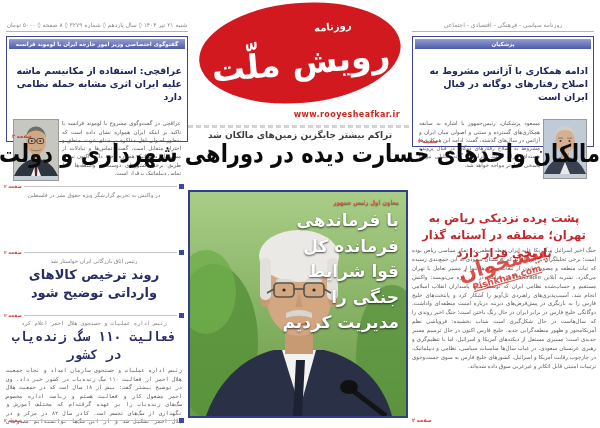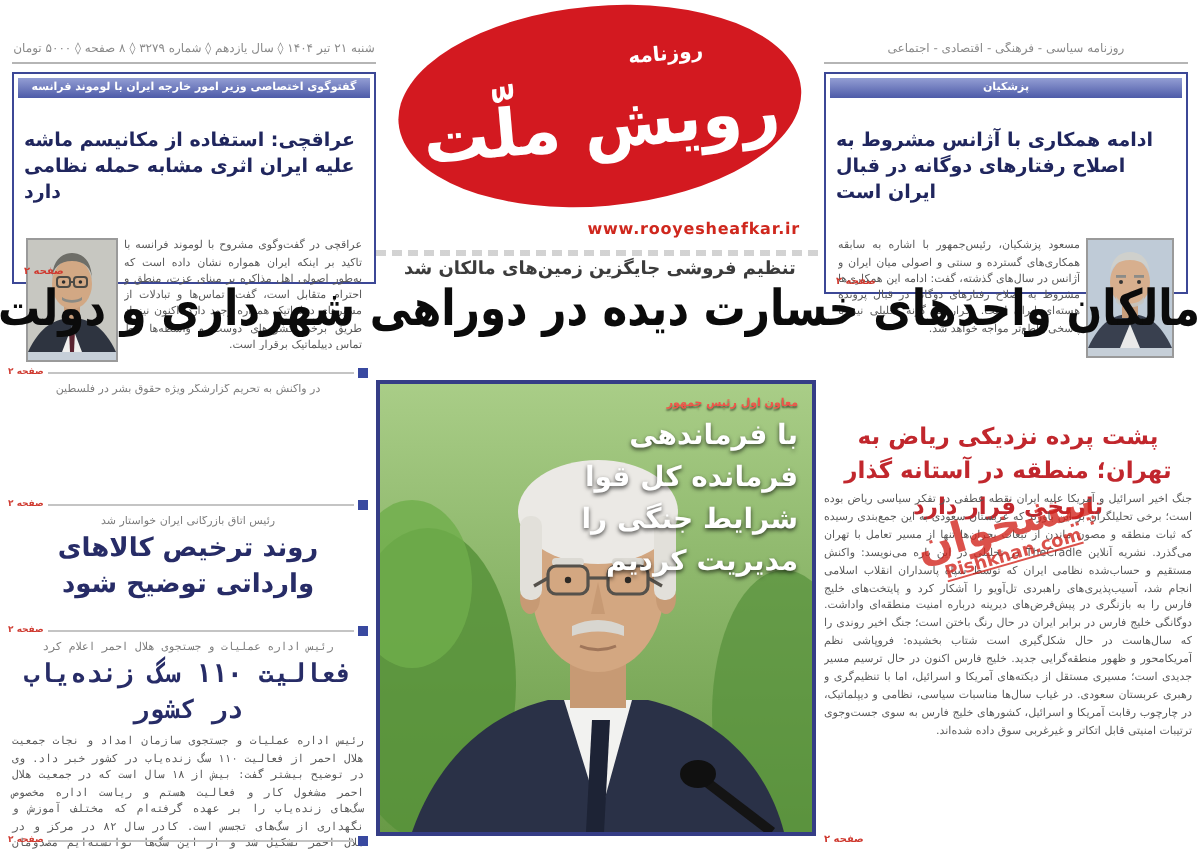--- a/index.html
+++ b/index.html
@@ -17,21 +17,21 @@
   .website{position:absolute;left:200px;top:110px;width:200px;text-align:right;color:#cf271d;font-weight:bold;font-size:8px;letter-spacing:.4px;}
   .masthead-sub{position:absolute;left:172px;top:125px;width:256px;height:3px;opacity:.4;
                 background:repeating-linear-gradient(90deg,#909090 0 5px,transparent 5px 8px);}
 
   
   .news-box{position:absolute;border:1px solid #3c4796;background:#fff;box-sizing:border-box;}
   .box-left{left:6px;top:36px;width:182px;height:106px;}
   .box-right{left:412px;top:36px;width:182px;height:111px;}
   .box-bar{margin:2px;height:10px;background:linear-gradient(180deg,#939ed4,#4d5ba8);color:#fff;
            font-size:5.5px;line-height:10px;text-align:center;font-weight:bold;white-space:nowrap;overflow:hidden;}
-  .box-head{font-weight:bold;color:#20265e;text-align:left;font-size:9.5px;line-height:1.35;margin:16px 5px;}
+  .box-head{font-weight:bold;color:#20265e;text-align:right;font-size:9.5px;line-height:1.35;margin:16px 5px;}
   .box-body{display:flex;gap:3px;margin:2px 6px 2px 6px;align-items:flex-start;}
   .box-text{flex:1;font-size:5.5px;color:#5a5a5a;text-align:justify;line-height:1.5;overflow:hidden;max-height:56px;}
   .portrait{flex:0 0 auto;border:1px solid #9a9a9a;background:#c6cfd8;}
   .page-tag{position:absolute;bottom:2px;left:5px;font-size:5px;color:#cf3a30;font-weight:bold;}
 
   
   .lead-kicker{position:absolute;top:130px;left:0;width:100%;text-align:center;font-size:9px;font-weight:bold;color:#3c3c3c;}
   .lead-head{position:absolute;top:140px;left:0;width:100%;text-align:center;font-size:21px;font-weight:bold;color:#0b0b0b;
              white-space:nowrap;transform:scaleY(1.18);transform-origin:top center;}
 
@@ -46,21 +46,21 @@
   .s1{top:192px;} .s2{top:258px;} .s3{top:320px;font-family:Liberation Mono, monospace;}
   .story-kicker{font-size:5.5px;color:#7d7d7d;margin-bottom:2px;white-space:nowrap;overflow:hidden;}
   .story-head{font-size:13px;font-weight:bold;color:#272c67;line-height:1.35;}
   .story-body{margin-top:3px;font-size:5.5px;color:#5a5a5a;text-align:justify;line-height:1.55;max-height:58px;overflow:hidden;padding:0 2px;}
 
   
   .photo-frame{position:absolute;left:188px;top:190px;width:220px;height:228px;border:2px solid #353d86;box-sizing:border-box;background:#6fa04f;}
   .photo-frame svg{display:block;width:100%;height:100%;}
   .photo-overlay{position:absolute;right:7px;top:7px;width:126px;text-align:right;}
   .ph-kicker{font-size:5.5px;color:#f0564a;font-weight:bold;margin-bottom:3px;text-shadow:0 1px 1px rgba(0,0,0,.55);}
-  .ph-head{font-size:14px;font-weight:bold;color:#ffffff;line-height:1.5;text-shadow:0 1px 2px rgba(0,0,0,.7);}
+  .ph-head{font-size:17px;font-weight:bold;color:#ffffff;line-height:1.5;text-shadow:0 1px 2px rgba(0,0,0,.7);}
 
   
   .rc-head{position:absolute;left:412px;top:190px;width:184px;text-align:center;font-size:11.5px;font-weight:bold;color:#c1272d;line-height:1.5;margin-top:20px;}
   .rc-body{position:absolute;left:412px;top:246px;width:184px;font-size:5.5px;color:#5a5a5a;text-align:justify;line-height:1.62;max-height:168px;overflow:hidden;}
   .rc-tag{position:absolute;left:412px;top:417px;font-size:5px;color:#cf3a30;font-weight:bold;}
   .wm{position:absolute;left:428px;top:252px;width:152px;text-align:center;transform:rotate(-16deg);color:#d3261f;opacity:.8;}
   .wm-fa{font-size:21px;font-weight:bold;line-height:1;}
   .wm-en{font-size:9px;font-weight:bold;text-decoration:underline;direction:ltr;}
 </style>
 </head>
@@ -130,21 +130,21 @@
           </g>
           <circle cx="17.8" cy="21" r="0.9" fill="#2c2c2c"></circle>
             <circle cx="26.2" cy="21" r="0.9" fill="#2c2c2c"></circle>
           <path d="M17,28.5 C19,30.5 25,30.5 27,28.5 L27,30 C24.5,31.8 19.5,31.8 17,30 Z" fill="#8a8a84"></path>
         </svg>
       </span>
     </div>
     <div class="page-tag">صفحه ۲</div>
   </div>
 
-  <div class="lead-kicker">تنظیم فروشی جایگزین زمین‌های مالکان شد</div>
+  <div class="lead-kicker">تراکم بیشتر جایگزین زمین‌های مالکان شد</div>
   <div class="lead-head">مالکان واحدهای خسارت دیده در دوراهی شهرداری و دولت</div>
 
   <div class="sep sep1">
     <span class="sep-sq"></span>
     <span class="sep-line"></span>
     <span class="sep-tag">صفحه ۲</span>
   </div>
 
   <div class="story s1">
     <div class="story-kicker">در واکنش به تحریم گزارشگر ویژه حقوق بشر در فلسطین</div>

